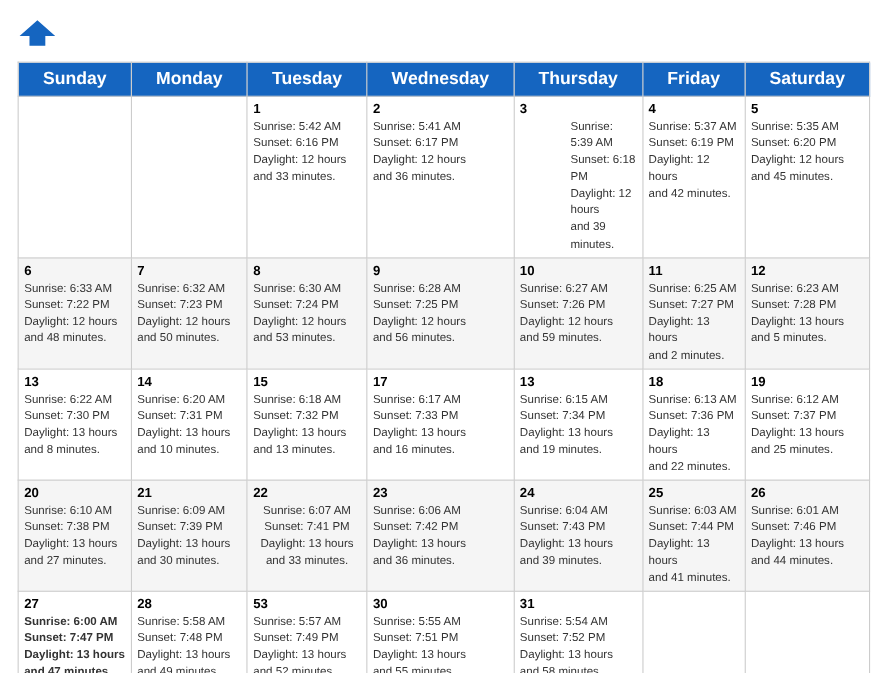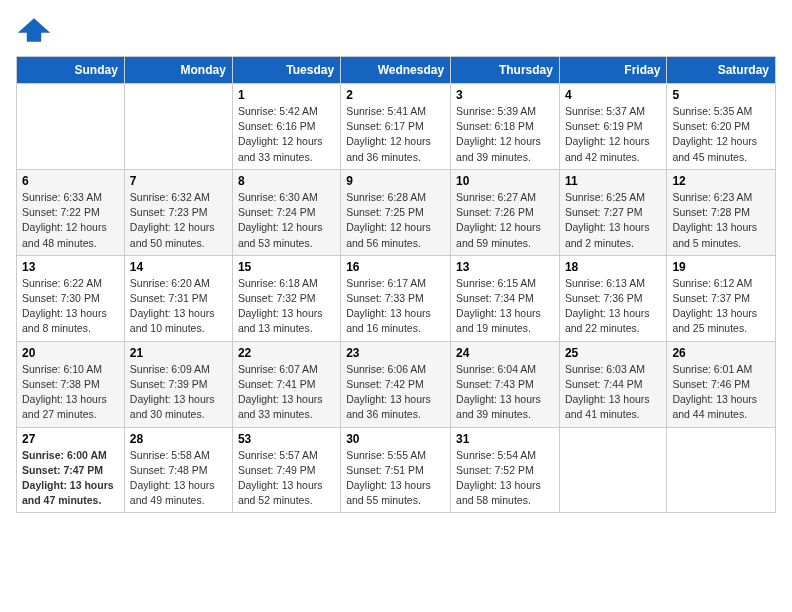--- a/index.html
+++ b/index.html
@@ -44,22 +44,22 @@
     }
     table {
       width: 100%;
       border-collapse: collapse;
       font-size: 11px;
     }
     thead tr th {
       background: #1565c0;
       color: #fff;
       text-align: right;
-      padding: 6px 6px;
-      font-size: 12px;
+      padding: 6px 22px;
+      font-size: 16px;
       font-weight: bold;
       border: 1px solid #ccc;
     }
     tbody tr td {
       border: 1px solid #ccc;
       vertical-align: top;
       padding: 4px 5px;
       width: 113px;
       min-height: 80px;
       height: 80px;
@@ -125,21 +125,21 @@
         </td>
         <td>
           <span class="day-num">2</span>
           <div class="day-detail" style="white-space: pre-line;">Sunrise: 5:41 AM
 Sunset: 6:17 PM
 Daylight: 12 hours
 and 36 minutes.</div>
         </td>
         <td>
           <span class="day-num">3</span>
-          <div class="day-detail" style="white-space: pre-line;">Sunrise: 5:39 AM
+          <div class="day-detail" style="white-space: pre-line; margin-left: 46px;">Sunrise: 5:39 AM
 Sunset: 6:18 PM
 Daylight: 12 hours
 and 39 minutes.</div>
         </td>
         <td>
           <span class="day-num">4</span>
           <div class="day-detail" style="white-space: pre-line;">Sunrise: 5:37 AM
 Sunset: 6:19 PM
 Daylight: 12 hours
 and 42 minutes.</div>
@@ -219,21 +219,21 @@
 and 10 minutes.</div>
         </td>
         <td>
           <span class="day-num">15</span>
           <div class="day-detail" style="white-space: pre-line;">Sunrise: 6:18 AM
 Sunset: 7:32 PM
 Daylight: 13 hours
 and 13 minutes.</div>
         </td>
         <td>
-          <span class="day-num">16</span>
+          <span class="day-num">17</span>
           <div class="day-detail" style="white-space: pre-line;">Sunrise: 6:17 AM
 Sunset: 7:33 PM
 Daylight: 13 hours
 and 16 minutes.</div>
         </td>
         <td>
           <span class="day-num">13</span>
           <div class="day-detail" style="white-space: pre-line;">Sunrise: 6:15 AM
 Sunset: 7:34 PM
 Daylight: 13 hours
@@ -264,21 +264,21 @@
         </td>
         <td>
           <span class="day-num">21</span>
           <div class="day-detail" style="white-space: pre-line;">Sunrise: 6:09 AM
 Sunset: 7:39 PM
 Daylight: 13 hours
 and 30 minutes.</div>
         </td>
         <td>
           <span class="day-num">22</span>
-          <div class="day-detail" style="white-space: pre-line;">Sunrise: 6:07 AM
+          <div class="day-detail" style="white-space: pre-line; text-align: center;">Sunrise: 6:07 AM
 Sunset: 7:41 PM
 Daylight: 13 hours
 and 33 minutes.</div>
         </td>
         <td>
           <span class="day-num">23</span>
           <div class="day-detail" style="white-space: pre-line;">Sunrise: 6:06 AM
 Sunset: 7:42 PM
 Daylight: 13 hours
 and 36 minutes.</div>

